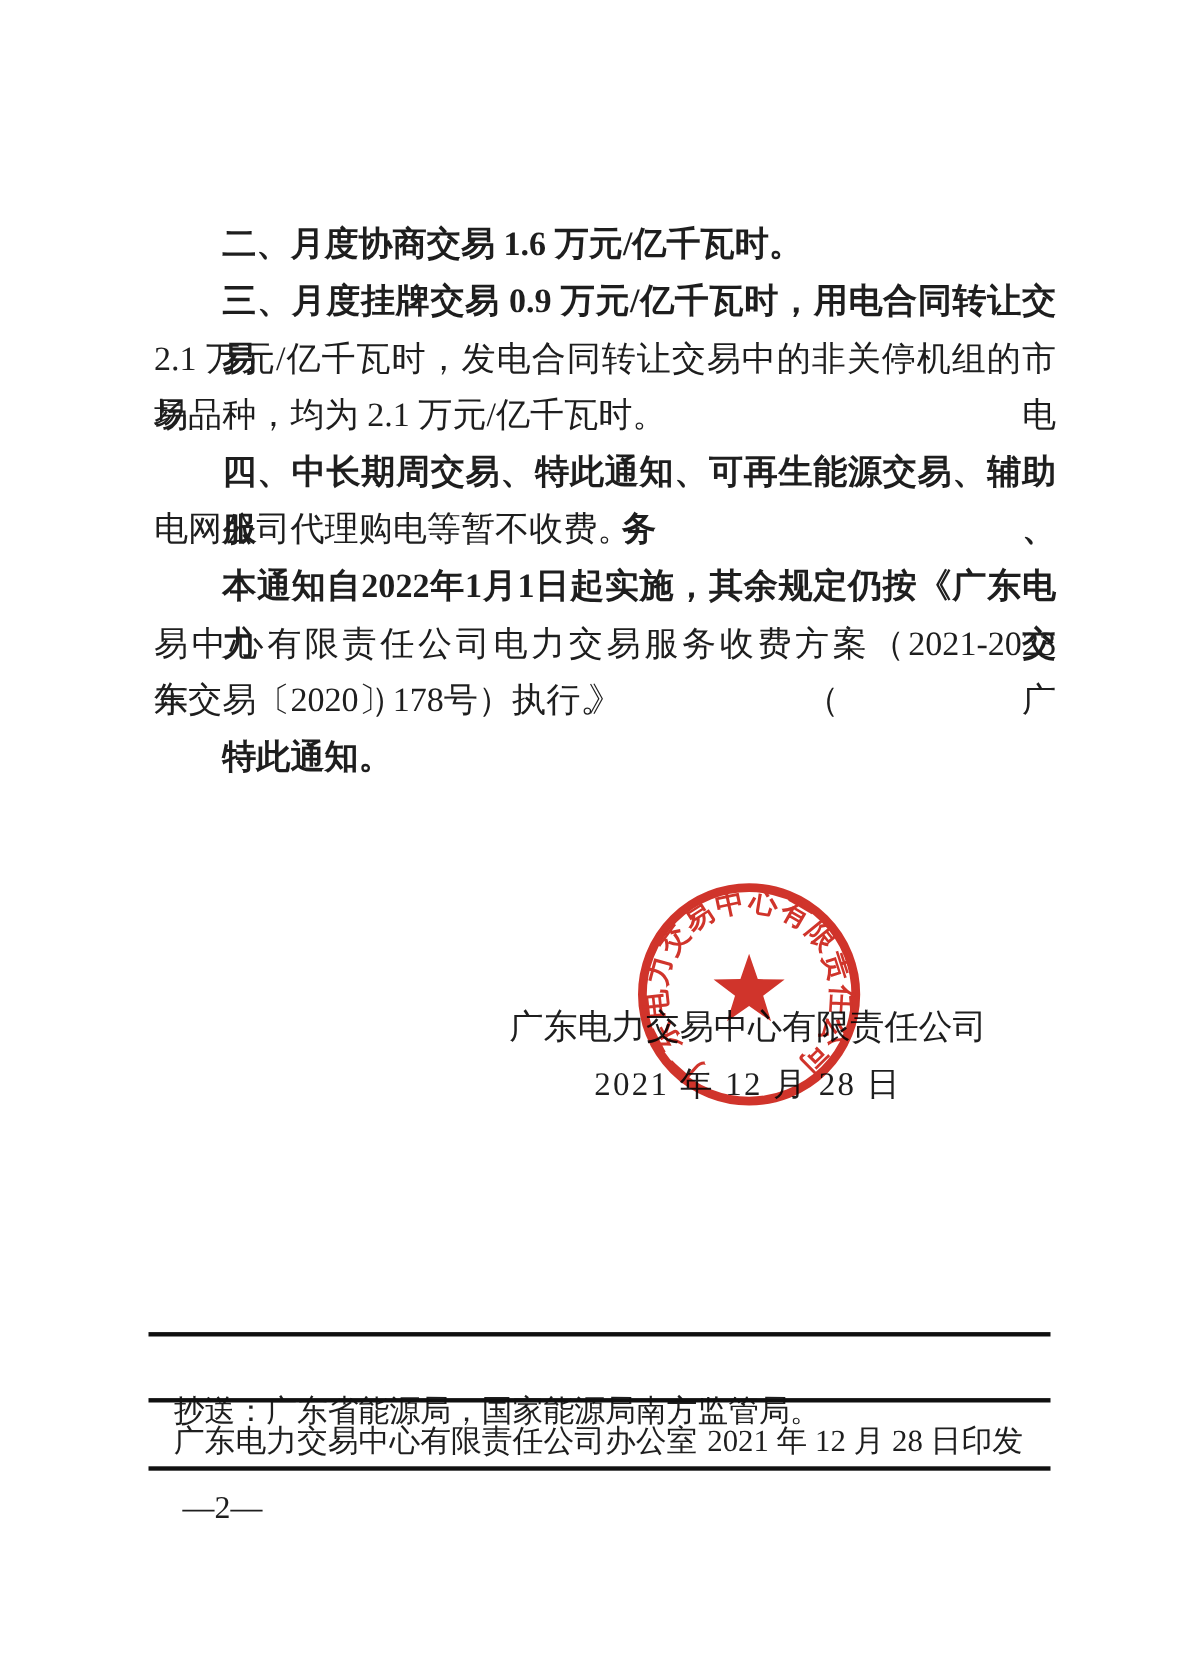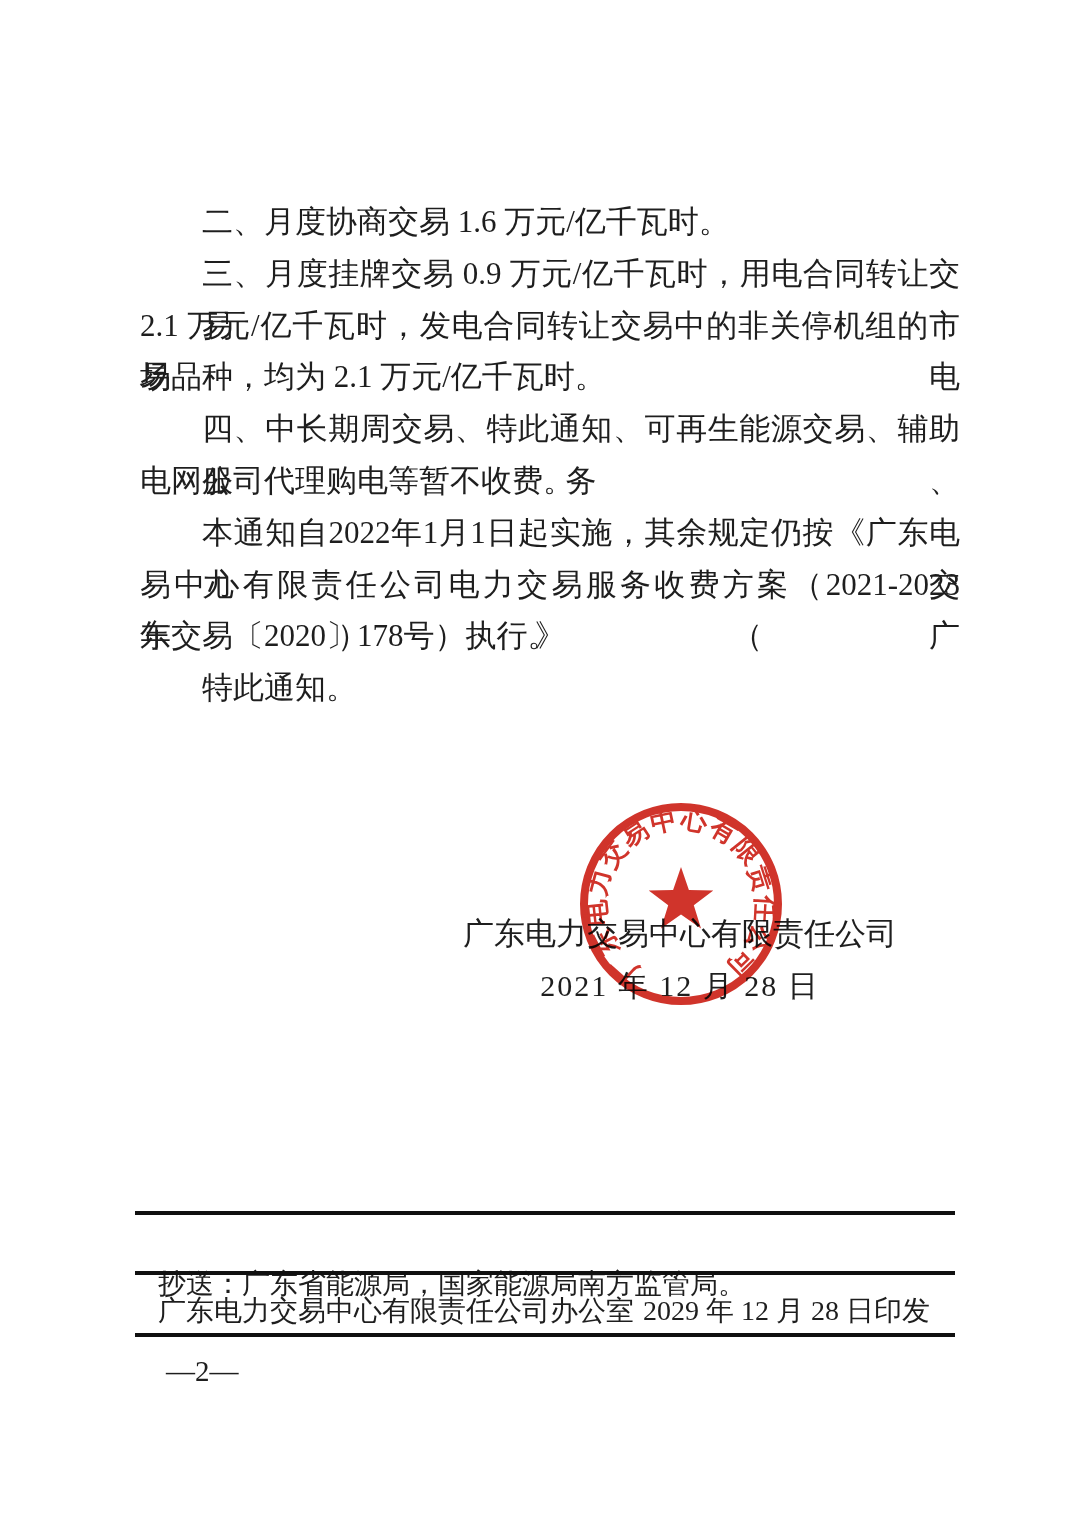--- a/index.html
+++ b/index.html
@@ -12,21 +12,21 @@
     color:#1e1e1e;
   }
   
   .body-text{
     position:absolute;left:140px;top:196px;width:820px;
     font-size:31px;
   }
   .line{
     height:51.8px;line-height:51.8px;
   }
-  .line.indent{padding-left:62px;}
+  .line.indent{padding-left:62px;font-weight:bold;}
   .line.full{text-align:justify;text-align-last:justify;}
   
   .signature{
     position:absolute;left:430px;top:917px;width:500px;
     text-align:center;
   }
   .sig-company{font-size:31px;line-height:34px;}
   .sig-date{font-size:30px;line-height:32px;margin-top:19px;letter-spacing:2px;}
   
   .seal{
@@ -91,18 +91,18 @@
       <textPath href="#sealArc" startOffset="0" textLength="388" lengthAdjust="spacing">广东电力交易中心有限责任公司</textPath>
     </text>
     <polygon class="star" points="106,69 113.9,92.1 138.3,92.5 118.8,107.2 126,130.5 106,116.5 86,130.5 93.2,107.2 73.7,92.5 98.1,92.1"></polygon>
   </svg>
 
   <div class="rule rule1"></div>
   <div class="cc-line">抄送：广东省能源局，国家能源局南方监管局。</div>
   <div class="rule rule2"></div>
   <div class="office-row">
     <span>广东电力交易中心有限责任公司办公室</span>
-    <span>2029 年 12 月 28 日印发</span>
+    <span>2021 年 12 月 28 日印发</span>
   </div>
   <div class="rule rule3"></div>
   <div class="page-number">—2—</div>
 
 </div>
 
 </body></html>

